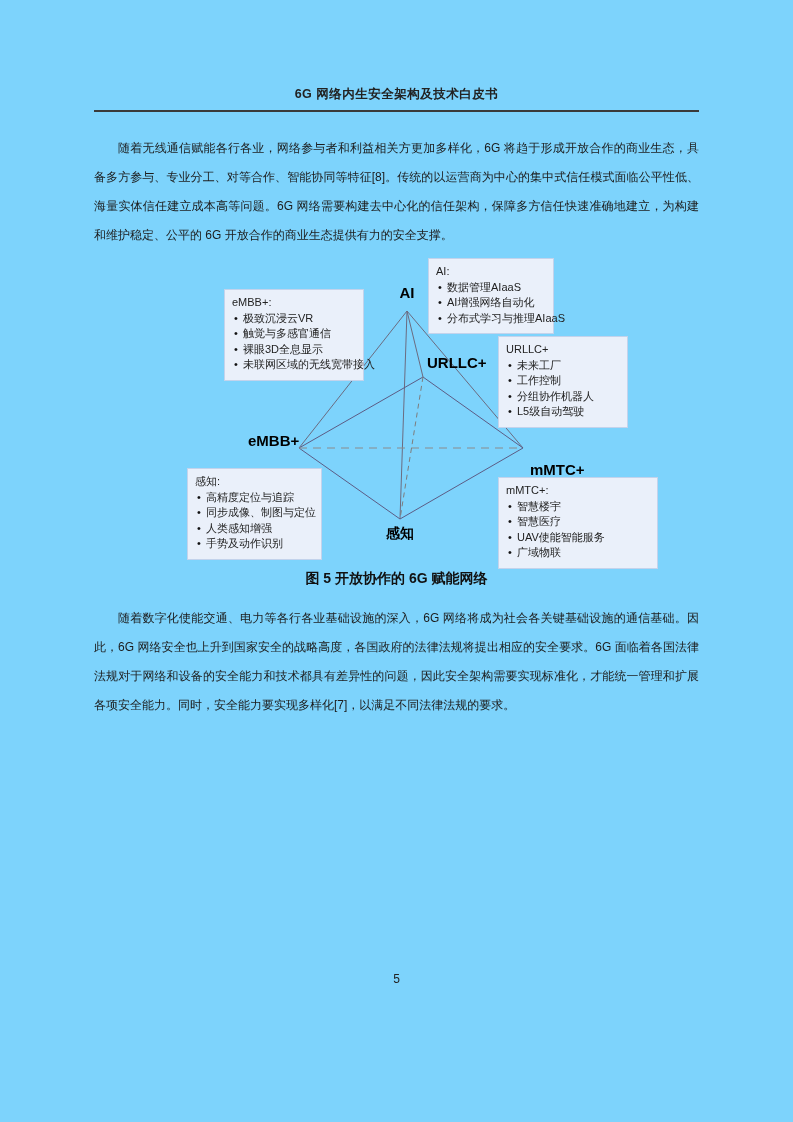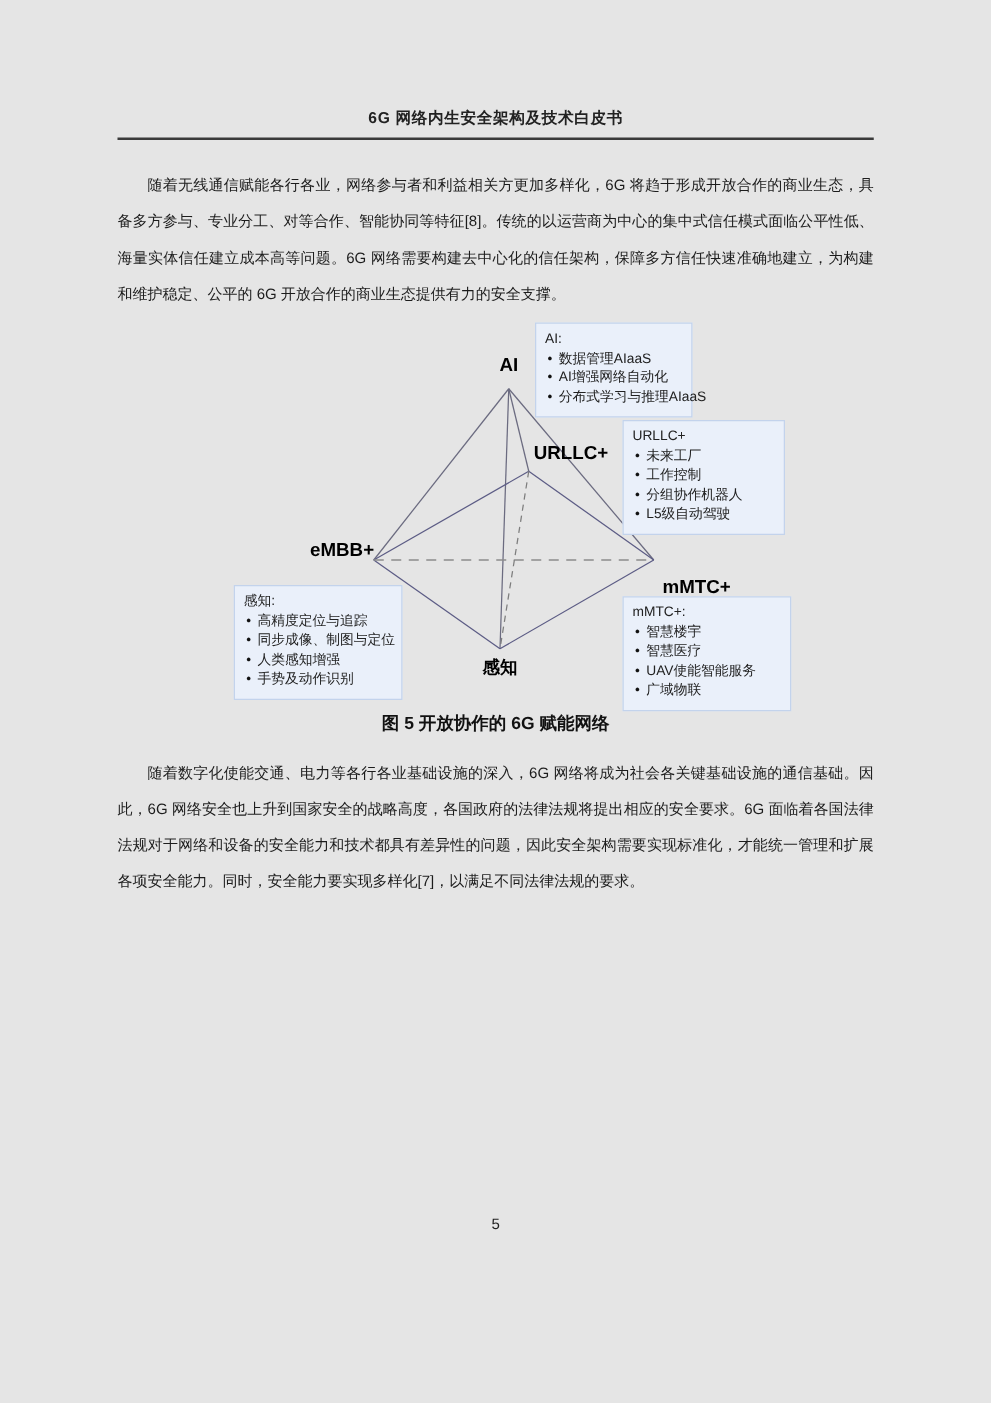--- a/index.html
+++ b/index.html
@@ -1,21 +1,21 @@
 <!DOCTYPE html>
 <html><head>
 <meta charset="utf-8">
 <style>
   * { margin:0; padding:0; box-sizing:border-box; }
   html,body { background:#ffffff; }
   .page {
     position:relative;
     width:793px; height:1122px;
     margin:0 auto;
-    background:#e5e5e5;
+    background:#7dd3fc;
     font-family:"Liberation Sans","DejaVu Sans",sans-serif;
     color:#1a1a1a;
     overflow:hidden;
   }
   .doc-header { margin:0 94px; padding-top:86px; }
   .doc-header .title {
     text-align:center; font-size:12.5px; font-weight:600; color:#222;
     letter-spacing:0.5px;
   }
   .doc-header .rule { margin-top:7px; border-top:2px solid #3a3a3a; }
@@ -82,20 +82,29 @@
       <line x1="119" y1="196" x2="343" y2="196" stroke="#8c8c8c" stroke-width="1.2" stroke-dasharray="8 6"></line>
       <line x1="243" y1="125" x2="220" y2="267" stroke="#7d7d7d" stroke-width="1" stroke-dasharray="5 4"></line>
     </svg>
 
     <div class="vertex-label" style="left:227px; top:32px; transform:translateX(-50%);">AI</div>
     <div class="vertex-label" style="left:247px; top:102px;">URLLC+</div>
     <div class="vertex-label" style="left:68px; top:180px;">eMBB+</div>
     <div class="vertex-label" style="left:350px; top:181px;margin-top:28px;">mMTC+</div>
     <div class="vertex-label" style="left:220px; top:273px; transform:translateX(-50%); font-size:14px;">感知</div>
 
+    <div class="fig-box" style="left:44px; top:37px; width:140px;">
+      <div class="bx-title">eMBB+:</div>
+      <ul>
+        <li>极致沉浸云VR</li>
+        <li>触觉与多感官通信</li>
+        <li>裸眼3D全息显示</li>
+        <li>未联网区域的无线宽带接入</li>
+      </ul>
+    </div>
 
     <div class="fig-box" style="left:248px; top:6px; width:126px;">
       <div class="bx-title">AI:</div>
       <ul>
         <li>数据管理AIaaS</li>
         <li>AI增强网络自动化</li>
         <li>分布式学习与推理AIaaS</li>
       </ul>
     </div>
 
@@ -112,21 +121,21 @@
     <div class="fig-box" style="left:7px; top:216px; width:135px;">
       <div class="bx-title">感知:</div>
       <ul>
         <li>高精度定位与追踪</li>
         <li>同步成像、制图与定位</li>
         <li>人类感知增强</li>
         <li>手势及动作识别</li>
       </ul>
     </div>
 
-    <div class="fig-box" style="left:318px; top:225px; width:135px;">
+    <div class="fig-box" style="left:318px; top:225px; width:160px;">
       <div class="bx-title">mMTC+:</div>
       <ul>
         <li>智慧楼宇</li>
         <li>智慧医疗</li>
         <li>UAV使能智能服务</li>
         <li>广域物联</li>
       </ul>
     </div>
   </div>
 

